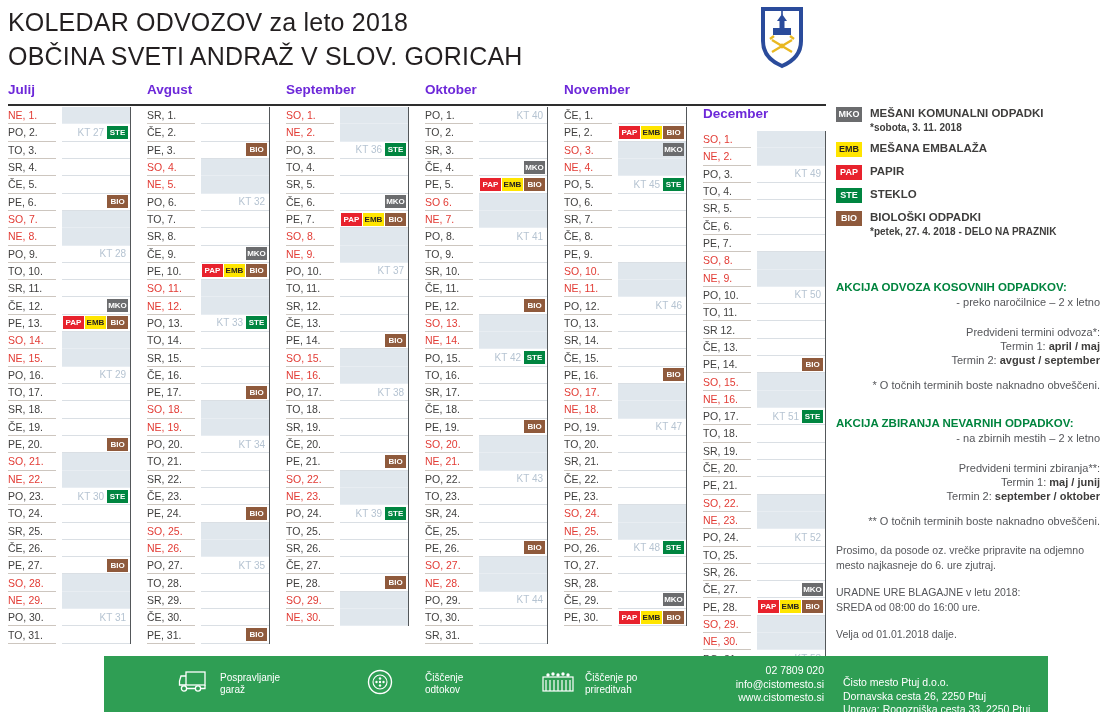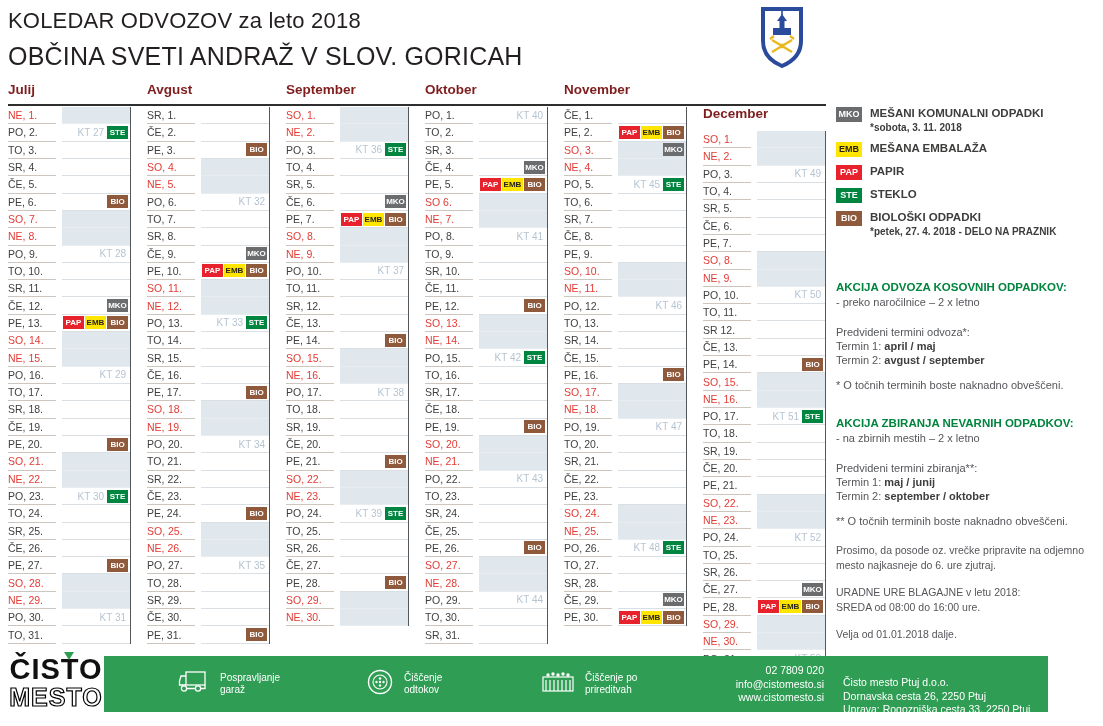--- a/index.html
+++ b/index.html
@@ -1,49 +1,49 @@
 <!DOCTYPE html>
 <html><head>
 <meta charset="utf-8">
 <style>
   * { margin:0; padding:0; box-sizing:border-box; }
   html,body { background:#ffffff; }
   body { font-family:"Liberation Sans", sans-serif; }
   .page { position:relative; width:1103px; height:726px; background:#fff; overflow:hidden; }
 
   
-  .title1 { position:absolute; left:8px; top:8px; font-size:22px; color:#231f20; letter-spacing:0.2px; }
+  .title1 { position:absolute; left:8px; top:8px; font-size:25px; color:#231f20; letter-spacing:0.2px; }
   .title2 { position:absolute; left:8px; top:42px; font-size:25px; color:#231f20; letter-spacing:0.2px; }
   .crest  { position:absolute; left:760px; top:6px; }
 
   
   .calendar { position:absolute; left:8px; top:82px; display:flex; }
   .month { width:123px; margin-right:16px; }
   .month:last-child { margin-right:0;margin-top:24px; }
-  .month-name { height:22px; font-size:13.5px; font-weight:bold; color:#7f1d1d; }
+  .month-name { height:22px; font-size:13.5px; font-weight:bold; color:#6d28d9; }
   .header-rule { position:absolute; left:8px; top:104px; width:818px; height:2px; background:#2e2e2e; }
   .rows { margin-top:3px; border-right:1px solid #53575a; }
   .day { display:flex; align-items:center; height:17.32px; }
   .dlabel { width:48px; font-size:10.5px; color:#403f3e; align-self:stretch; display:flex; align-items:center; border-bottom:1px solid #cdc6bf; }
   .dlabel.wk { color:#e23b34; }
   .dcell { flex:1; align-self:stretch; display:flex; align-items:center; justify-content:flex-end; gap:1px; margin-left:6px; padding-right:2px; border-bottom:1px solid #dadfe4; background:#fff; }
   .dcell.wkbg { background:#e0e7ed; border-bottom:1px solid #e8edf2; }
   .kt { font-size:10px; color:#b6c4d2; margin-right:2px; white-space:nowrap;text-align:right; }
   .badge { display:inline-block; width:21px; height:13px; line-height:13px; text-align:center; font-size:8px; font-weight:bold; flex:0 0 auto; }
 
   
   .sidebar { position:absolute; left:836px; top:106px; width:264px; }
   .lrow { display:flex; align-items:flex-start; margin-bottom:7px; }
   .lbadge { width:26px; height:15px; line-height:15px; font-size:9px; margin-right:8px; margin-top:1px; }
   .llabel { font-size:11.5px; font-weight:bold; color:#3e3d3c; line-height:15px; }
   .lnote { font-size:10px; font-weight:bold; color:#3e3d3c; line-height:13px; }
   #sections { position:absolute; left:0; top:174px; width:264px; }
   .section { margin-bottom:24px; }
   .shead { font-size:11.5px; font-weight:bold; color:#00843e; line-height:15px; }
-  .sline { font-size:11px; color:#55565a; line-height:14px; }
+  .sline { font-size:11px; color:#55565a; line-height:14px;text-align:right; }
   .sintro { margin-top:16px; }
   .tbold { font-weight:bold; color:#3e3d3c; }
   .sfoot { margin-top:11px; }
   .notes { position:absolute; left:0; top:437px; width:264px; }
   .nline { font-size:10.5px; color:#55565a; line-height:14.5px; }
   .ngap { margin-top:13px; }
 
   
   .logo { position:absolute; left:8px; top:655px; width:96px; text-align:center; }
   .logo-top { font-size:29px; font-weight:bold; color:#111; letter-spacing:1px; line-height:29px; position:relative; }
@@ -1033,39 +1033,35 @@
         </div>
       </div>
     <div class="notes">
       <div class="nline">Prosimo, da posode oz. vrečke pripravite na odjemno mesto najkasneje do 6. ure zjutraj.</div>
       <div class="nline ngap">URADNE URE BLAGAJNE v letu 2018:</div>
       <div class="nline">SREDA od 08:00 do 16:00 ure.</div>
       <div class="nline ngap">Velja od 01.01.2018 dalje.</div>
     </div>
   </div>
 
-  <div class="logo">
-    <div class="logo-top"><span>ČISTO</span><span class="logo-tri"></span></div>
-    <div class="logo-bottom">MESTO</div>
-  </div>
 
   <div class="greenbar">
     <div id="services">
         <div class="service" style="left: 74px;">
           <span class="sicon"><svg width="32" height="26" viewBox="0 0 32 26" fill="none" stroke="#ffffff" stroke-width="1.3">
               <rect x="8" y="3" width="19" height="13"></rect>
               <path d="M8 7 H3 L1.5 12 V16 H8"></path>
               <circle cx="6" cy="19.5" r="2.6"></circle>
               <circle cx="20" cy="19.5" r="2.6"></circle>
               <path d="M8.6 19.5 H17.4 M22.6 19.5 H27 V16"></path>
             </svg></span>
           <span class="slabel">Pospravljanje
 garaž</span>
         </div>
-        <div class="service" style="left: 262px;">
+        <div class="service" style="left: 262px; gap: 21px;">
           <span class="sicon"><svg width="28" height="28" viewBox="0 0 28 28" fill="none" stroke="#ffffff" stroke-width="1.4">
               <circle cx="14" cy="14" r="11.5"></circle>
               <circle cx="14" cy="14" r="7" stroke-width="1.1"></circle>
               <g fill="#ffffff" stroke="none">
                 <circle cx="14" cy="10.5" r="1.2"></circle>
                 <circle cx="10.5" cy="14" r="1.2"></circle>
                 <circle cx="17.5" cy="14" r="1.2"></circle>
                 <circle cx="14" cy="17.5" r="1.2"></circle>
                 <circle cx="14" cy="14" r="1.2"></circle>
               </g>

